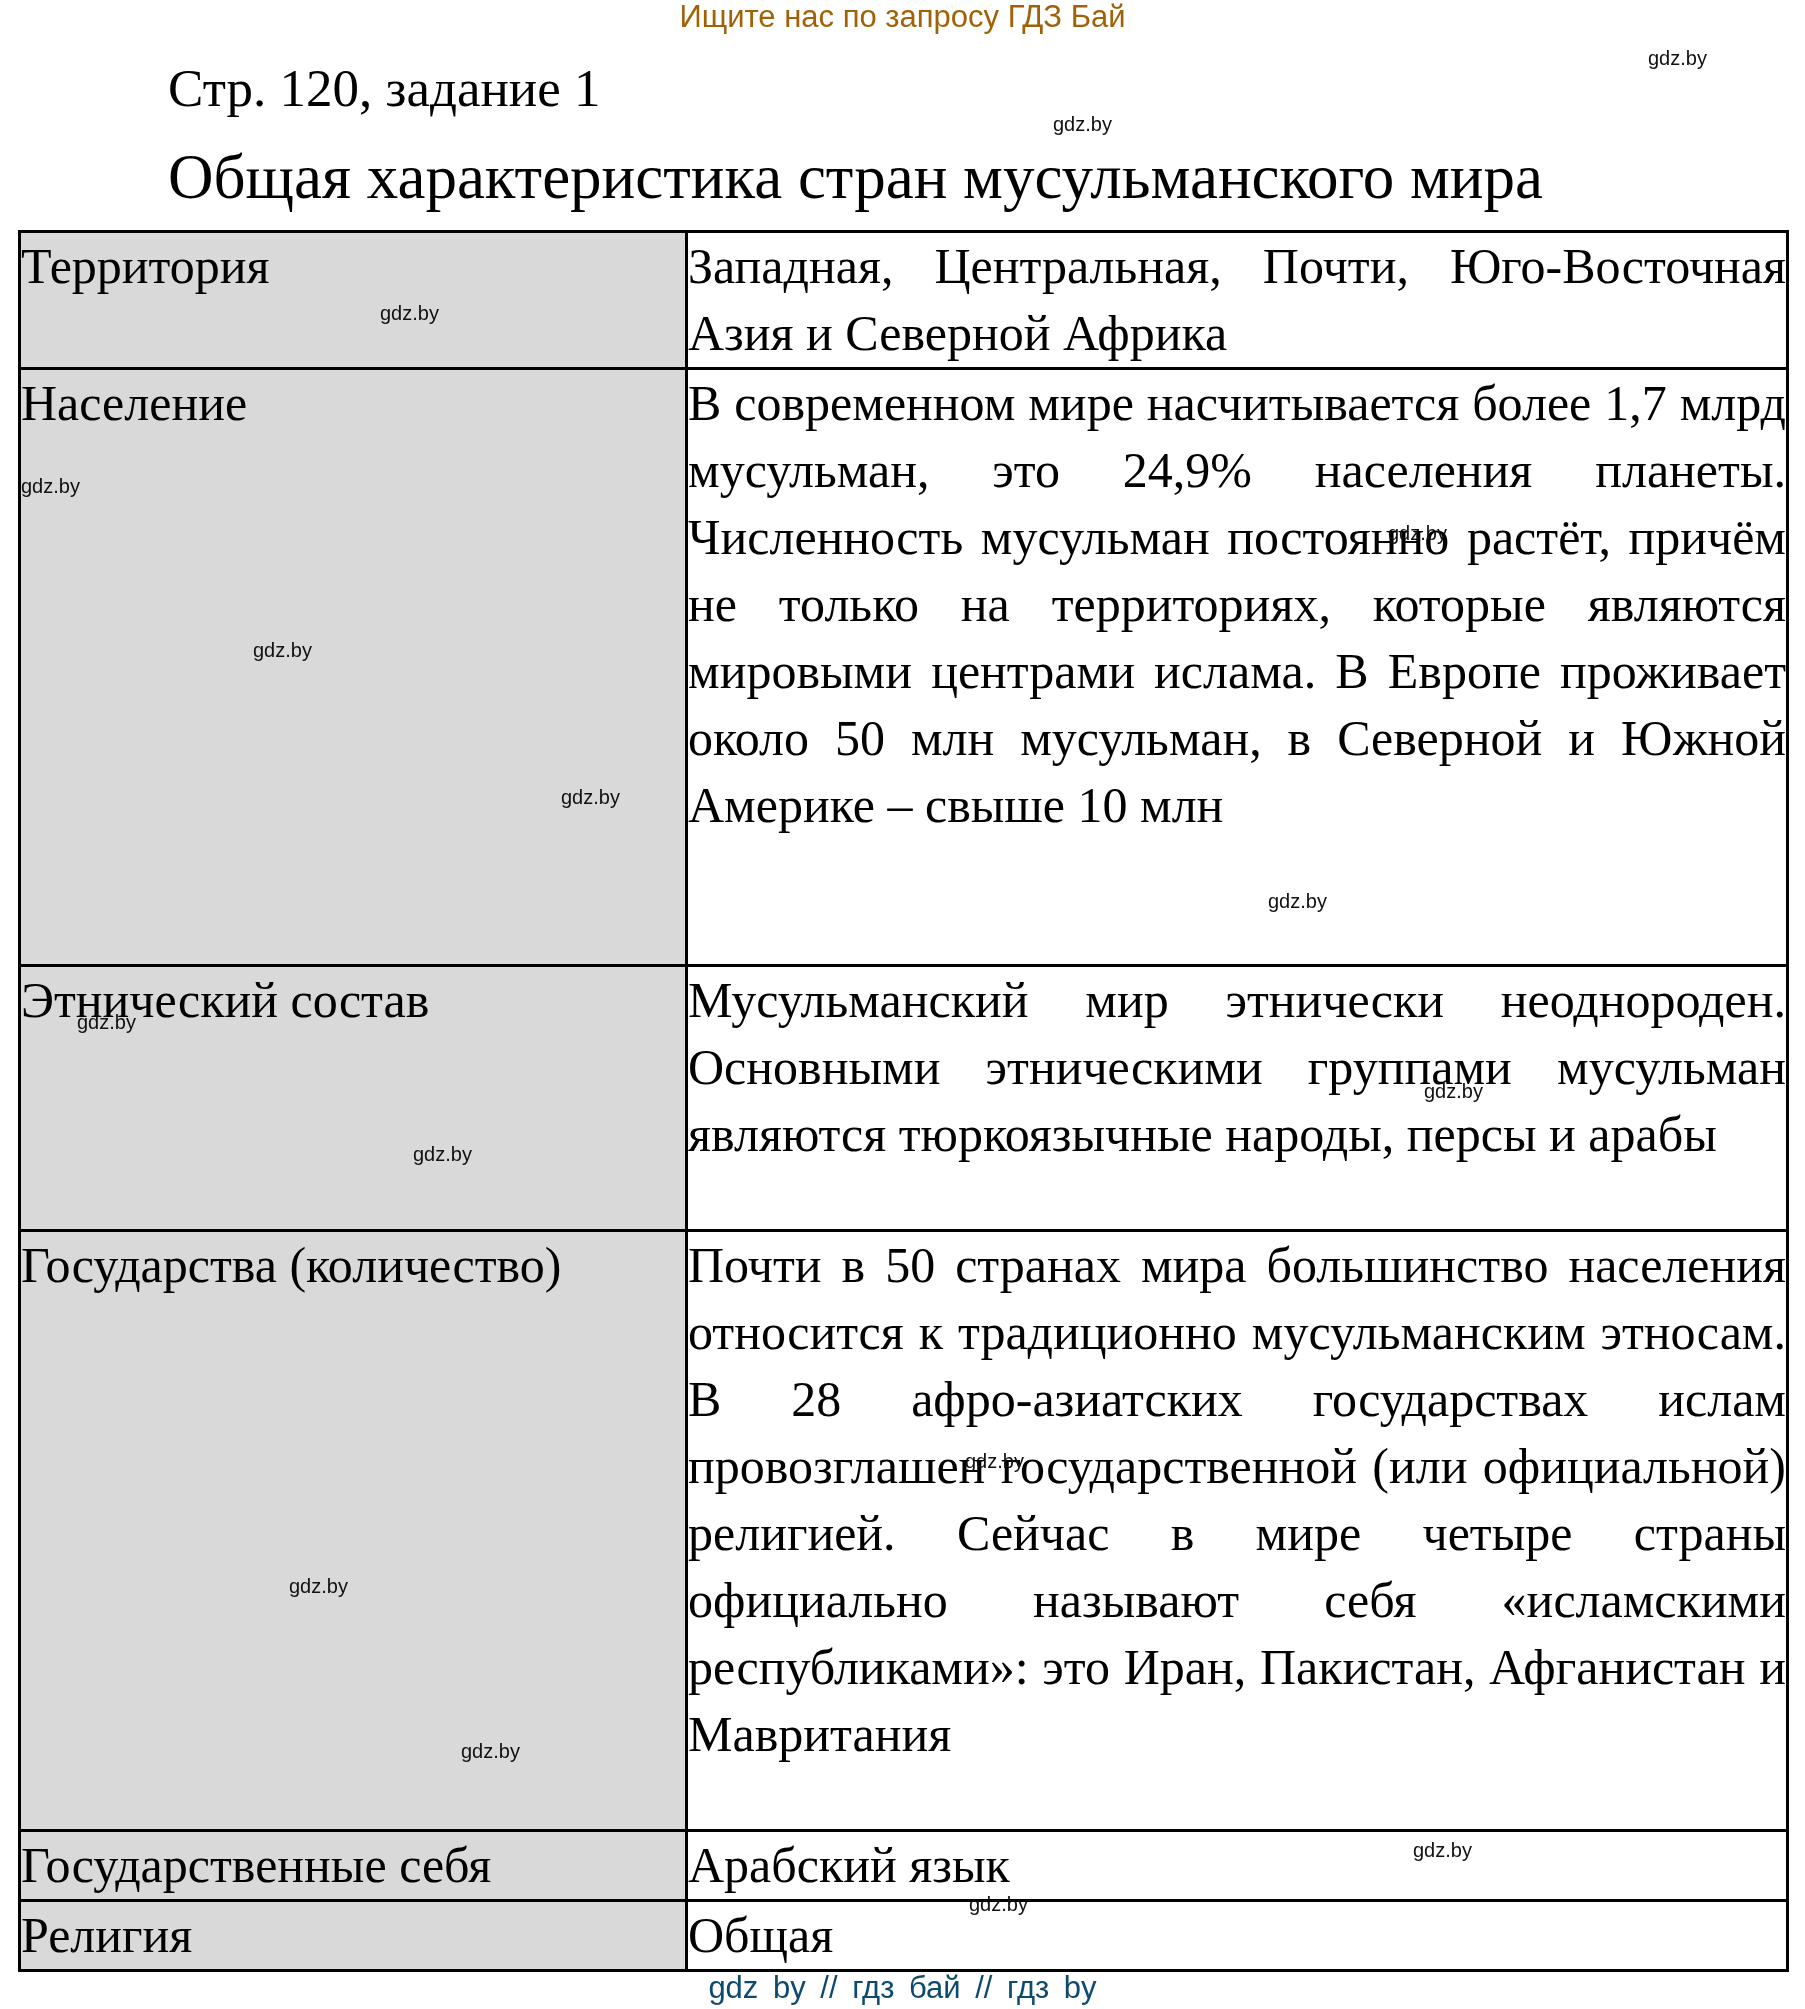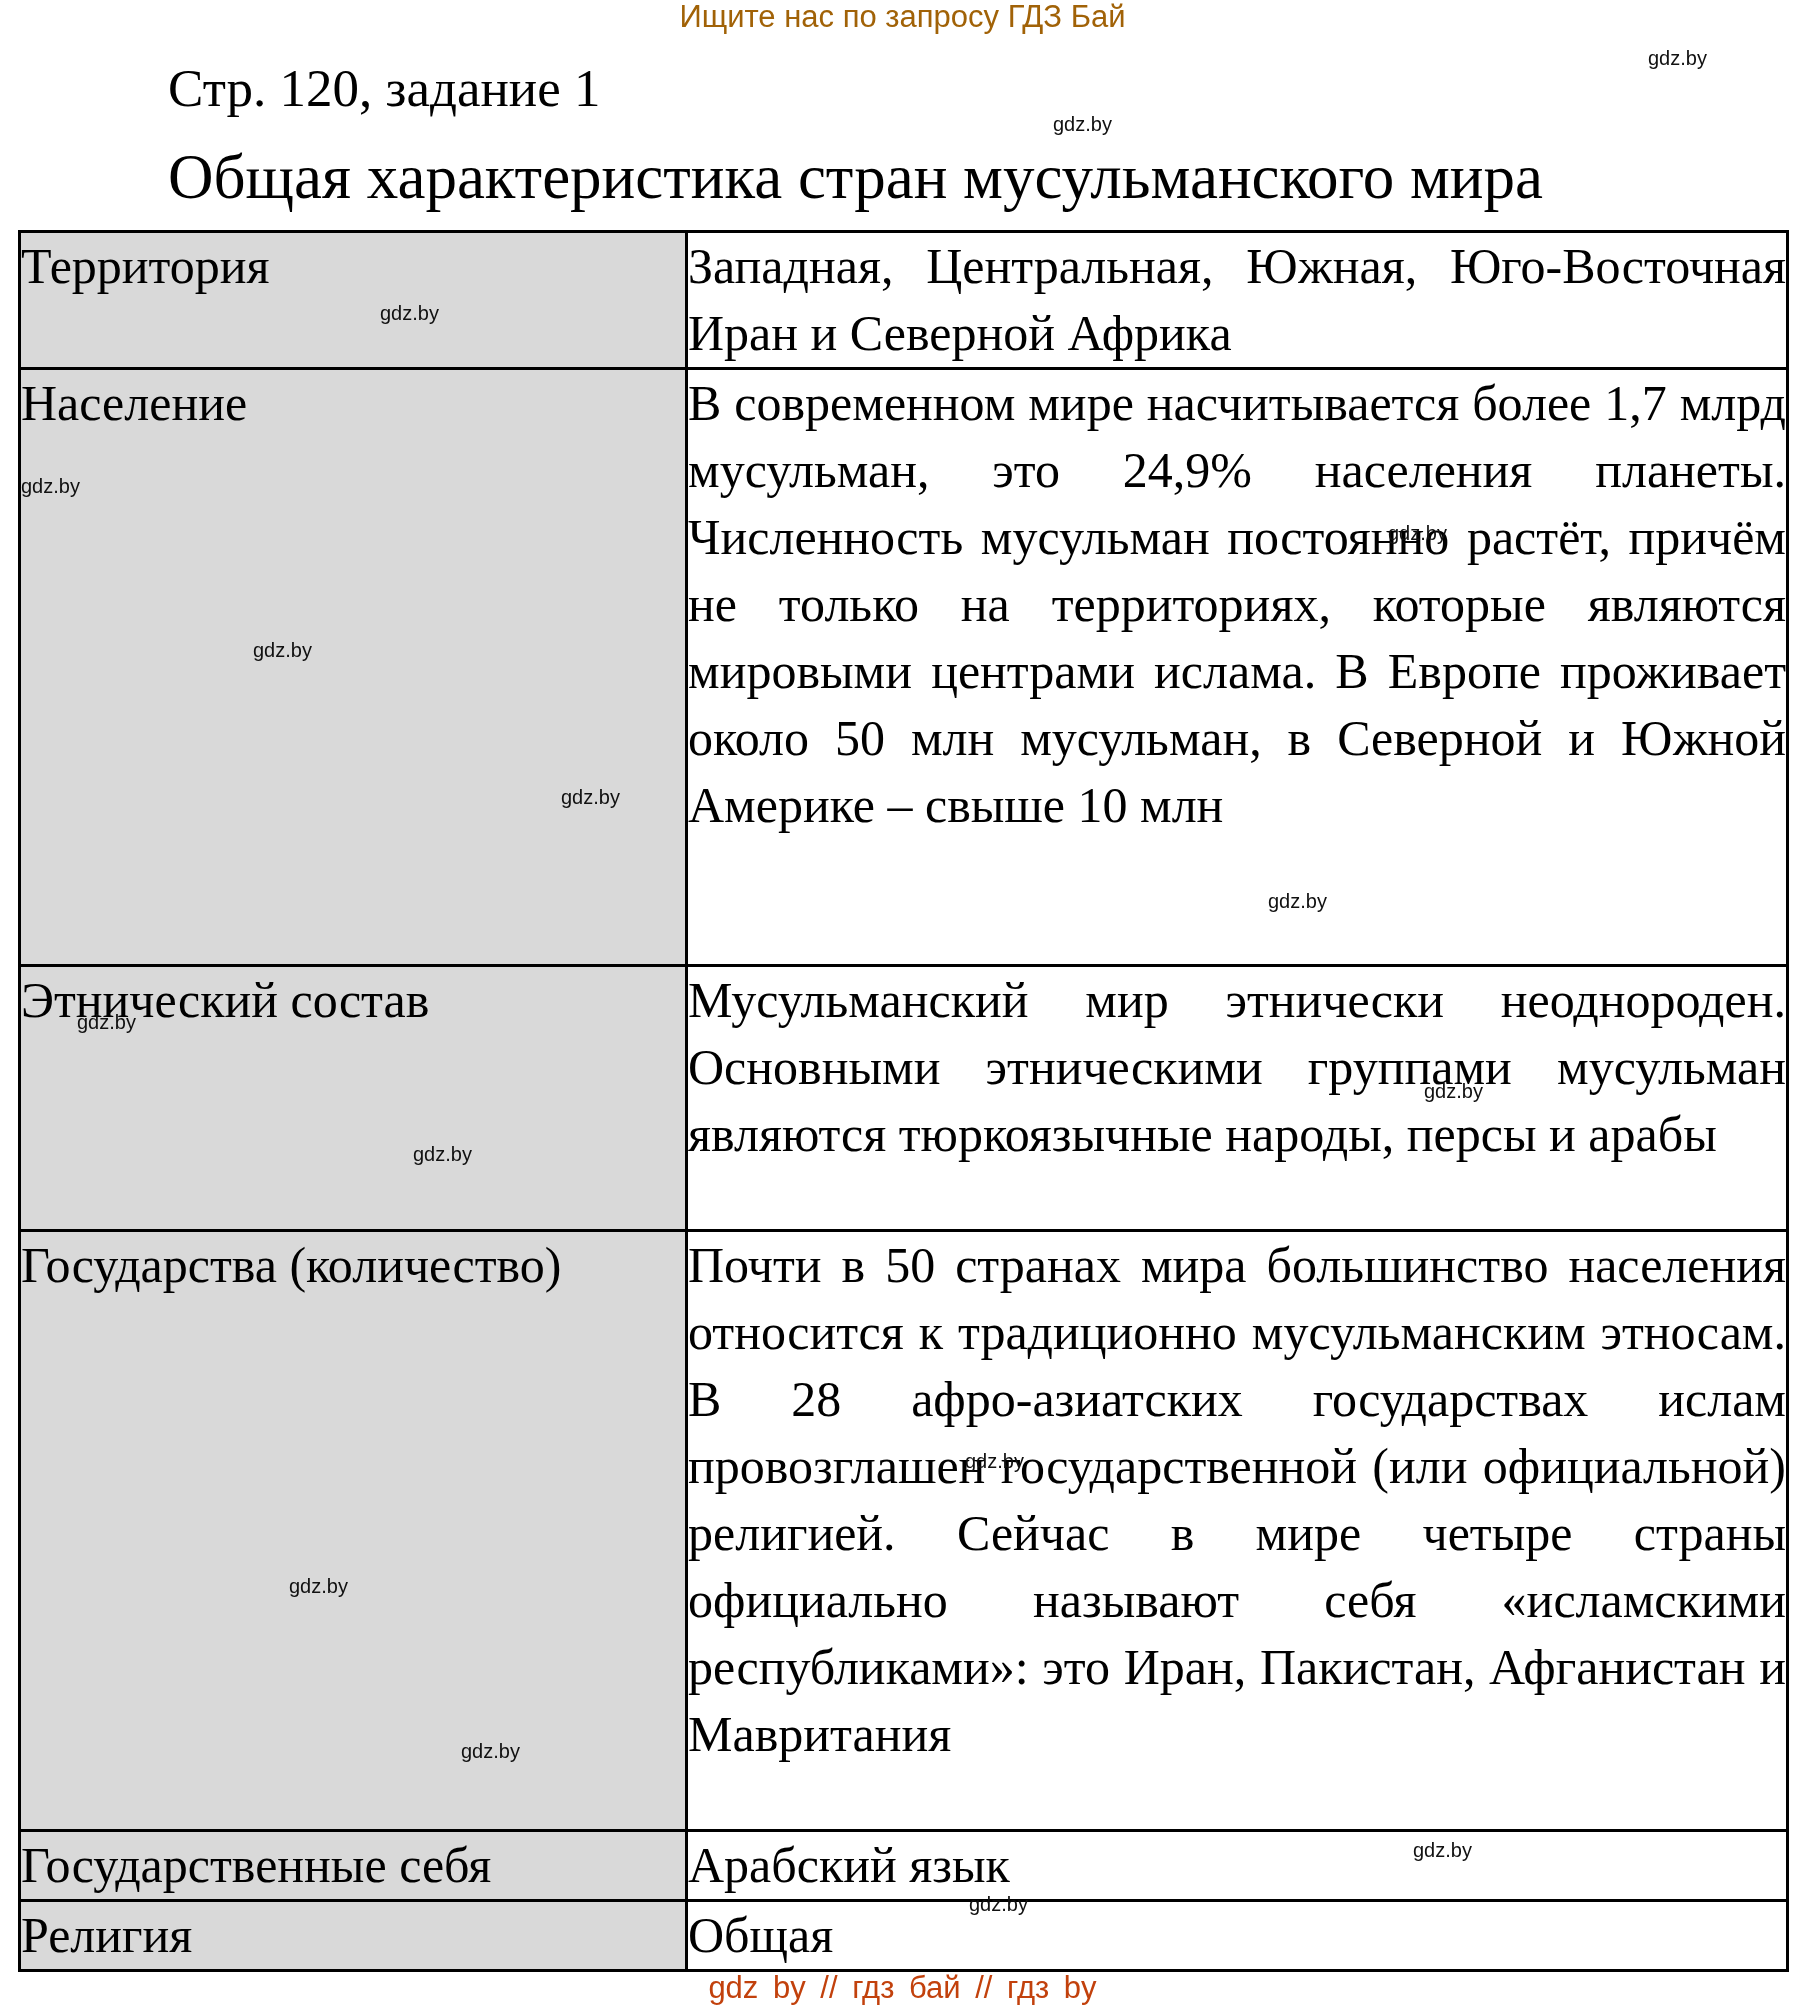--- a/index.html
+++ b/index.html
@@ -14,35 +14,35 @@
   table.grid td { border:3px solid #000; vertical-align:top; padding:0; }
   td.label { background:#d9d9d9; width:664px; font-size:50px; line-height:67px; padding:8px 10px 0 25px; }
   td.value { background:#fff; font-size:50px; line-height:67px; text-align:justify; padding:8px 20px 0 22px; }
   tr.r-territory td { height:126px; }
   tr.r-population td { height:594px; }
   tr.r-ethnic td { height:262px; }
   tr.r-states td { height:597px; }
   tr.r-languages td { height:62px; }
   tr.r-religion td { height:62px; }
   .footer { position:absolute; left:0; width:1805px; top:1970px; text-align:center;
-            font-family:"Liberation Sans", sans-serif; font-size:31px; color:#c2410c; word-spacing:6px; }
+            font-family:"Liberation Sans", sans-serif; font-size:31px; color:#0c4a6e; word-spacing:6px; }
 </style>
 </head>
 <body>
 
 <div class="banner">Ищите нас по запросу ГДЗ Бай</div>
 
 <div class="title">Стр. 120, задание 1</div>
 <div class="subtitle">Общая характеристика стран мусульманского мира</div>
 
 <table class="grid">
   <tbody>
       <tr class="r-territory">
     <td class="label">Территория</td>
-    <td class="value">Западная, Центральная, Южная, Юго-Восточная Иран и Северной Африка</td>
+    <td class="value">Западная, Центральная, Почти, Юго-Восточная Азия и Северной Африка</td>
   </tr>
   <tr class="r-population">
     <td class="label">Население</td>
     <td class="value">В современном мире насчитывается более 1,7 млрд мусульман, это 24,9% населения планеты. Численность мусульман постоянно растёт, причём не только на территориях, которые являются мировыми центрами ислама. В Европе проживает около 50 млн мусульман, в Северной и Южной Америке – свыше 10 млн</td>
   </tr>
   <tr class="r-ethnic">
     <td class="label">Этнический состав</td>
     <td class="value">Мусульманский мир этнически неоднороден. Основными этническими группами мусульман являются тюркоязычные народы, персы и арабы</td>
   </tr>
   <tr class="r-states">

